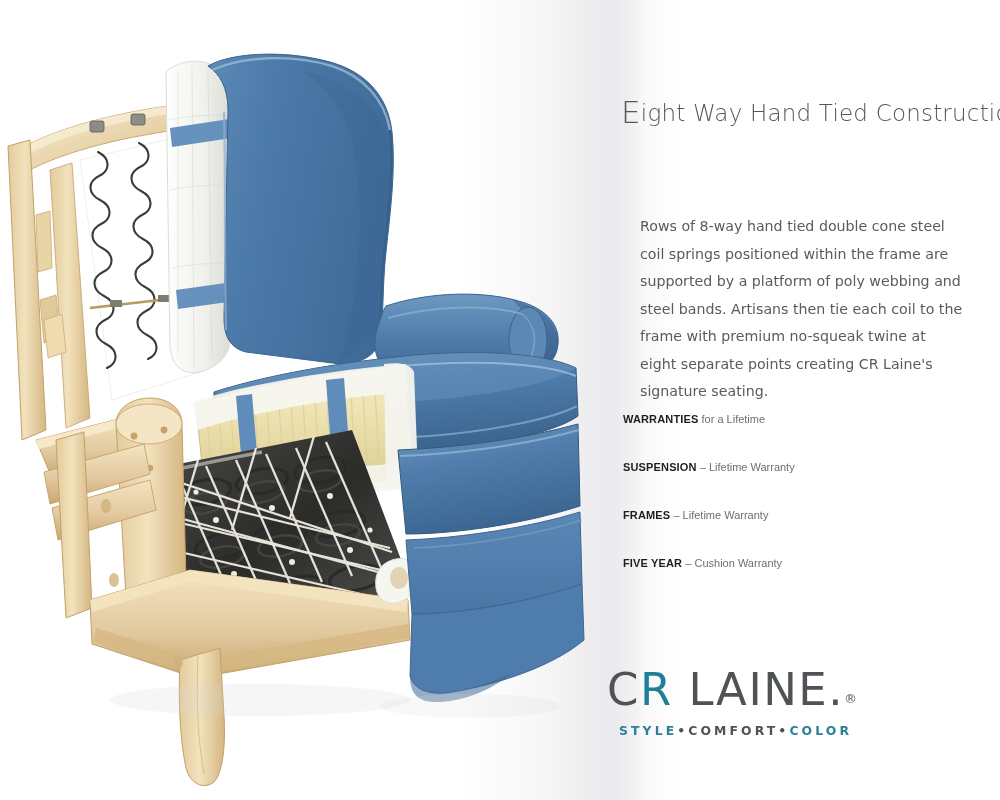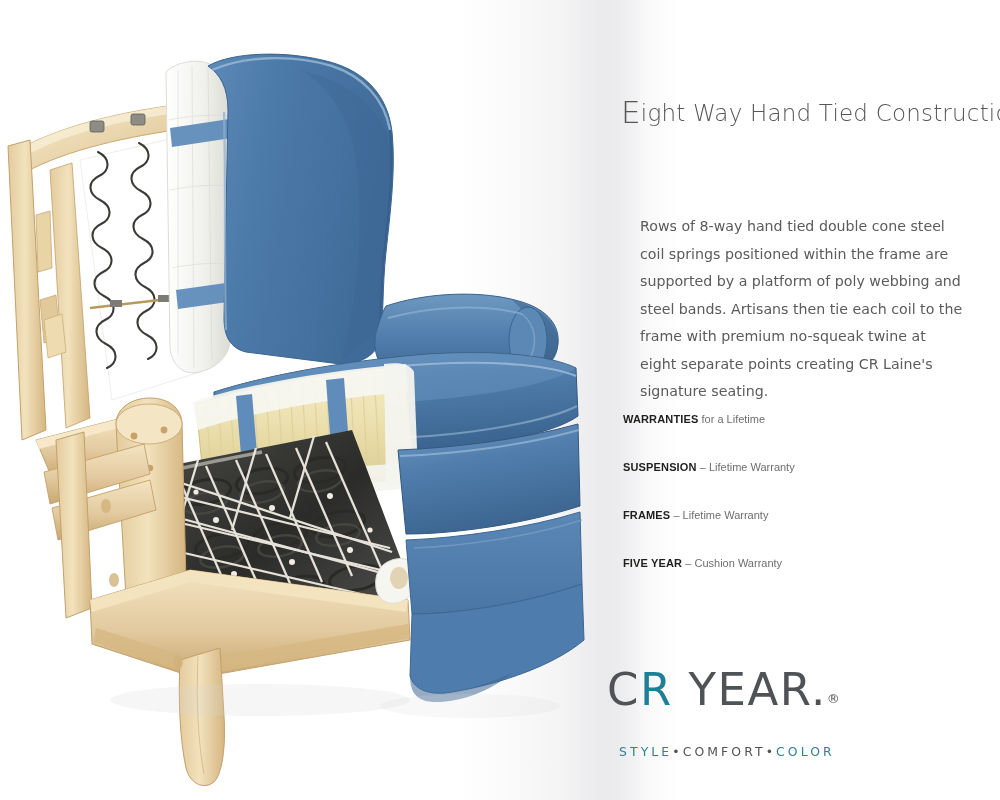--- a/index.html
+++ b/index.html
@@ -56,23 +56,23 @@
   
   .logo{position:absolute;left:607px;top:666px;width:240px;height:72px;}
   .logo-word{
     font-size:45px;line-height:48px;letter-spacing:1.5px;
     font-family:"DejaVu Sans","Liberation Sans",sans-serif;font-weight:400;
     color:#4f5355;white-space:nowrap;
   }
   .logo-word .teal{color:#1f7f96;}
   .logo-word .reg{font-size:13px;vertical-align:2px;letter-spacing:0;}
   .logo-tag{
-    margin-top:21px;margin-left:12px;
+    margin-top:0;margin-left:12px;
     font-size:12.4px;letter-spacing:3.1px;white-space:nowrap;
-    font-family:"DejaVu Sans","Liberation Sans",sans-serif;font-weight:400;
+    font-family:"DejaVu Sans","Liberation Sans",sans-serif;font-weight:700;
   }
   .logo-tag .t{color:#2c8195;}
   .logo-tag .g{color:#4f5355;}
   .logo-tag .dot{color:#4f5355;}
 </style>
 </head>
 <body>
 
 <div class="page">
 
@@ -384,17 +384,17 @@
     <div class="warranties">
       <div class="w-row"><span class="w-key">WARRANTIES</span><span class="w-val"> for a Lifetime</span></div>
       <div class="w-row"><span class="w-key">SUSPENSION</span>&nbsp;<span class="w-dash">–</span>&nbsp;<span class="w-val">Lifetime Warranty</span></div>
       <div class="w-row"><span class="w-key">FRAMES</span>&nbsp;<span class="w-dash">–</span>&nbsp;<span class="w-val">Lifetime Warranty</span></div>
       <div class="w-row"><span class="w-key">FIVE YEAR</span>&nbsp;<span class="w-dash">–</span>&nbsp;<span class="w-val">Cushion Warranty</span></div>
     </div>
 
   </div>
 
   <div class="logo">
-    <div class="logo-word"><span>C</span><span class="teal">R</span><span> YEAR</span><span>.</span><span class="reg">®</span></div>
+    <div class="logo-word"><span>C</span><span class="teal">R</span><span> LAINE</span><span>.</span><span class="reg">®</span></div>
     <div class="logo-tag"><span class="t">STYLE</span><span class="dot">•</span><span class="g">COMFORT</span><span class="dot">•</span><span class="t">COLOR</span></div>
   </div>
 
 </div>
 
 </body></html>

